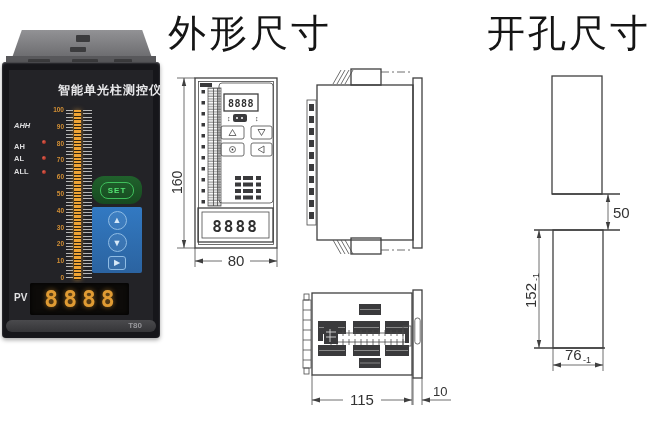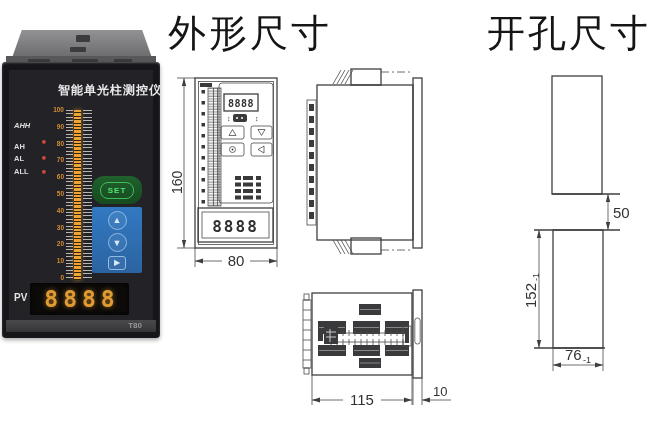--- a/index.html
+++ b/index.html
@@ -42,21 +42,21 @@
         background:rgba(255,255,255,.06);}
   .kbtn.round{width:17px;height:17px;border-radius:50%;font-size:9px;}
   .kbtn.sq{width:16px;height:12px;border-radius:3px;font-size:8px;}
   .pv{left:12px;top:262px;font-size:10px;font-weight:bold;color:#e2e2e4;}
   .led-display{left:28px;top:253px;width:94px;height:32px;background:#0d0b09;border-radius:2px;
                box-shadow:inset 0 0 5px #000;display:flex;align-items:center;justify-content:center;
                font-family:"DejaVu Sans Mono",monospace;font-weight:bold;font-size:23px;
                color:#e09b33;letter-spacing:5px;text-shadow:0 0 5px rgba(250,170,50,.55);padding-left:5px;}
   .model-strip{left:4px;top:290px;width:150px;height:12px;background:linear-gradient(#4a4a4d,#353538);
                font-size:8px;font-weight:bold;color:#97979b;text-align:right;line-height:12px;
-               padding-right:14px;box-sizing:border-box;border-radius:1px;}
+               padding-right:14px;box-sizing:border-box;border-radius:6px;}
 
   
   svg{position:absolute;overflow:visible;}
   .ln{stroke:#3f3f3f;stroke-width:1.3;fill:none;}
   .ln-thin{stroke:#4a4a4a;stroke-width:0.8;fill:none;}
   .fl{fill:#3a3a3c;stroke:none;}
   .ar{fill:#3f3f3f;stroke:none;}
   .dimtxt{fill:#333;font-family:"Liberation Sans",sans-serif;}
   .segtxt{fill:#2f2f2f;font-family:"DejaVu Sans Mono",monospace;font-weight:bold;}
 </style>

